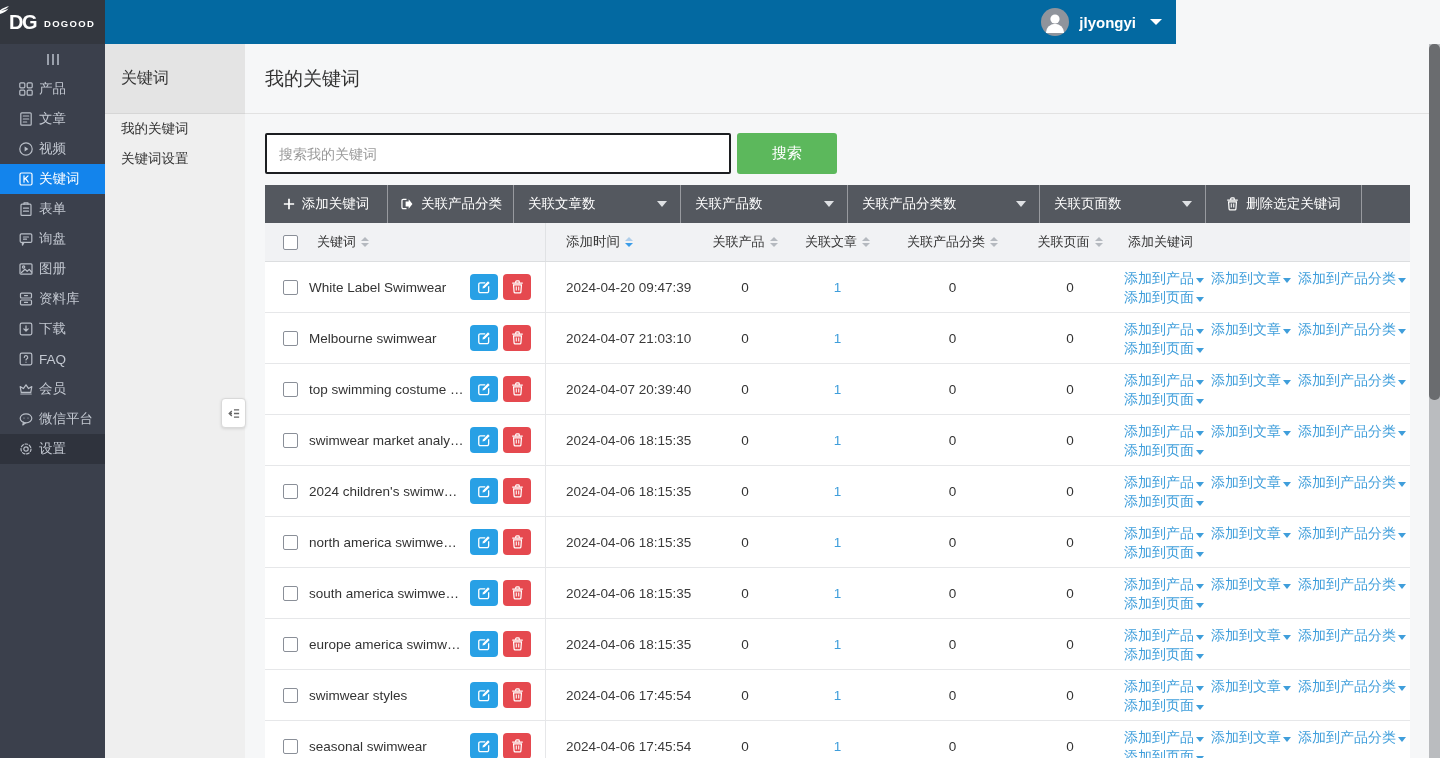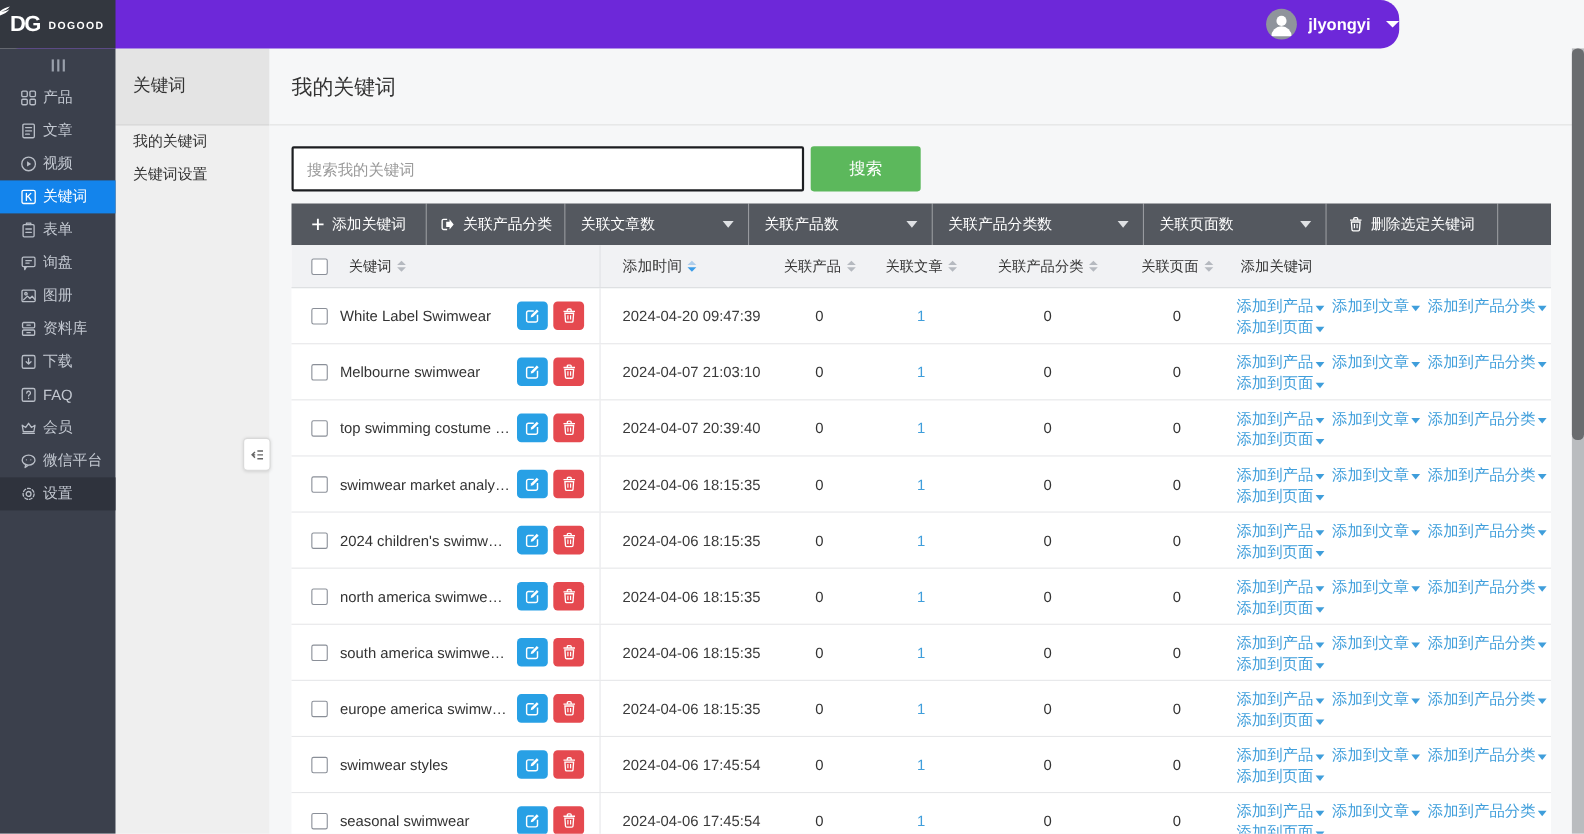--- a/index.html
+++ b/index.html
@@ -1,25 +1,25 @@
 <!DOCTYPE html>
 <html><head>
 <meta charset="utf-8">
 <style>
   * { margin:0; padding:0; box-sizing:border-box; }
   html,body { width:1440px; height:758px; overflow:hidden; }
   body { font-family:"Liberation Sans","DejaVu Sans",sans-serif; font-size:13.5px; color:#333; background:#f6f7f8; position:relative; }
 
   
-  .topbar { position:absolute; left:0; top:0; width:1272px; height:44px; background:#6d28d9; z-index:30;border-radius:17px; }
+  .topbar { position:absolute; left:0; top:0; width:1176px; height:44px; background:#0369a1; z-index:30; }
   .logo { position:absolute; left:0; top:0; width:105px; height:44px; background:#33373f; display:flex; align-items:center; padding-left:9px; }
   .logo .dg { color:#fff; font-size:20px; font-weight:800; letter-spacing:-1.5px; position:relative; }
   .logo .wing { position:absolute; margin-left:-14px; margin-top:-24px; }
   .logo .word { color:#fff; font-size:9.5px; font-weight:700; letter-spacing:1.3px; margin-left:8px; margin-top:3px; }
-  .userbox { position:absolute; right:0; top:0; height:44px; display:flex; align-items:center; gap:10px; cursor:pointer; }
+  .userbox { position:absolute; right:14px; top:0; height:44px; display:flex; align-items:center; gap:10px; cursor:pointer; }
   .avatar { width:28px; height:28px; border-radius:50%; background:#8f949c; display:flex; align-items:flex-end; justify-content:center; overflow:hidden; }
   .username { color:#fff; font-size:15px; font-weight:600; }
   .ucaret { width:0; height:0; border-left:6px solid transparent; border-right:6px solid transparent; border-top:6px solid #fff; margin-left:4px; }
 
   
   .sidebar { position:absolute; left:0; top:44px; width:105px; height:714px; background:#3b404c; z-index:20; }
   .collapse-row { height:30px; display:flex; align-items:center; justify-content:center; gap:3px; cursor:pointer; }
   .collapse-row i { display:block; width:2px; height:11px; background:#9aa0ab; }
   .side-item { height:30px; display:flex; align-items:center; padding-left:18px; color:#c3c8d1; cursor:pointer; }
   .side-item .sicon { width:16px; height:16px; display:inline-flex; color:#b9bec7; }

